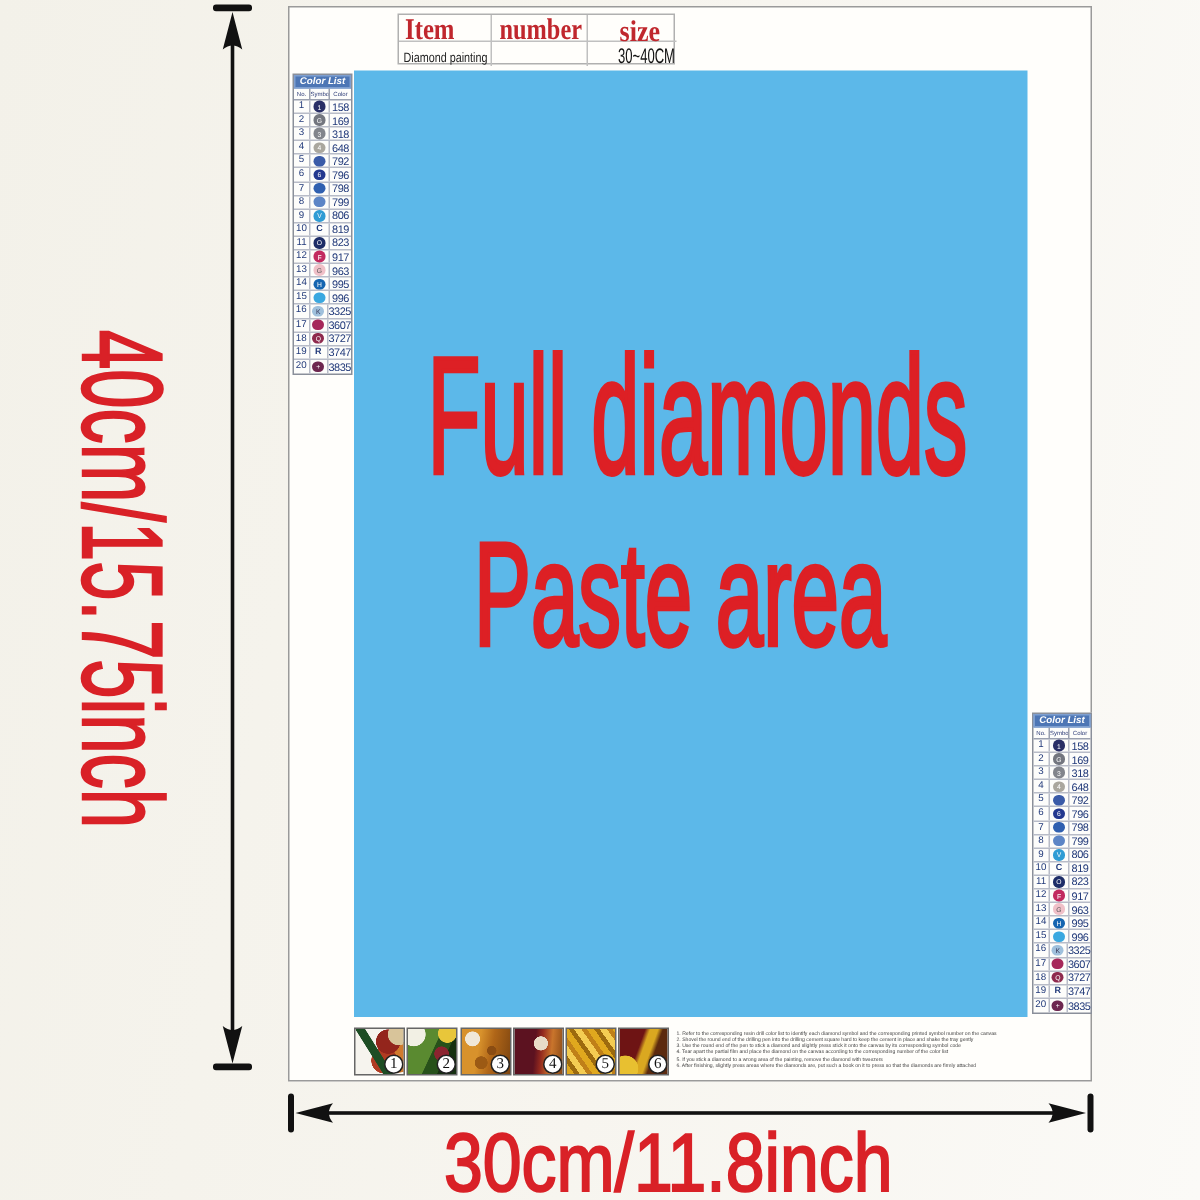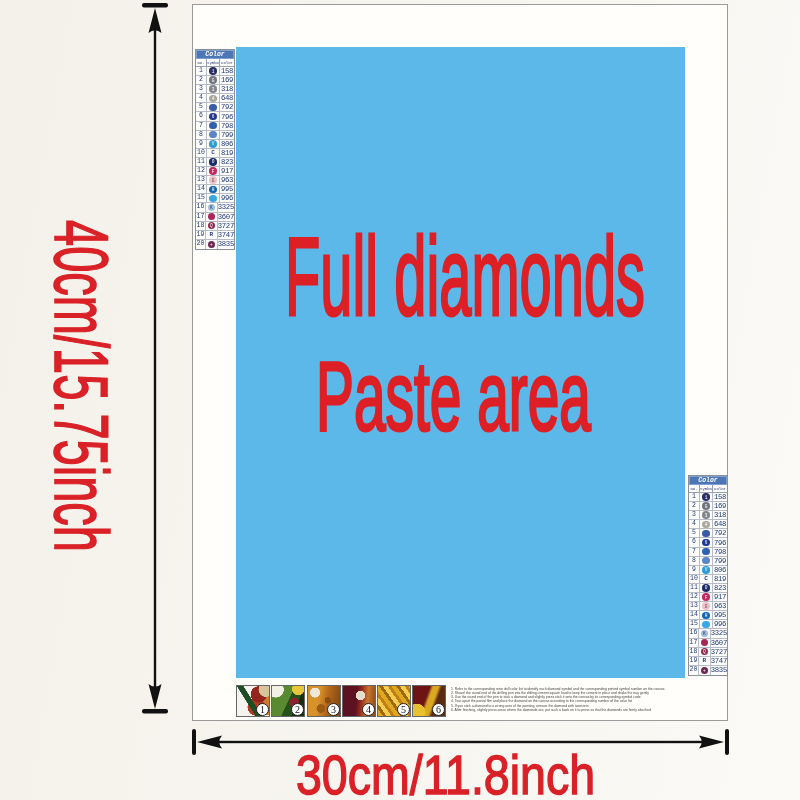--- a/index.html
+++ b/index.html
@@ -1,18 +1,18 @@
 <!DOCTYPE html>
 <html><head>
 <meta charset="utf-8">
 <style>
   html,body{margin:0;padding:0}
   #page{position:relative;width:800px;height:800px;background:linear-gradient(100deg,#f3f1e9 0%,#f7f5ef 55%,#fbfaf7 100%);font-family:"Liberation Sans",sans-serif;overflow:hidden}
   .abs{position:absolute}
-  .clist{position:absolute;width:38px;background:#fdfdfb;border:1px solid #8a8f9a;font-family:Liberation Mono, monospace}
+  .clist{position:absolute;width:38px;background:#fdfdfb;border:1px solid #8a8f9a;font-family:Liberation Sans, sans-serif}
   .clhead{height:9px;background:#4d76b5;border:1px solid #7e9fd0;color:#fff;font-size:6.5px;font-weight:bold;font-style:italic;text-align:center;line-height:8px;box-sizing:border-box}
   .clsub{height:8px;display:flex;color:#2b3a76;font-size:4px;border-bottom:1px solid #9aa0b0;box-sizing:border-box}
   .clsub span{display:block;text-align:center;overflow:hidden;line-height:8px}
   .clrow{height:9.1px;display:flex;align-items:center;border-bottom:1px solid #b8bcc8;box-sizing:border-box;color:#223a7a}
   .clrow:last-child{border-bottom:none}
   .cno{width:10px;text-align:center;font-size:6.5px;border-right:1px solid #b8bcc8;align-self:stretch;line-height:8.6px}
   .csym{width:12px;display:flex;align-items:center;justify-content:center;border-right:1px solid #b8bcc8;align-self:stretch}
   .cdot{width:7.5px;height:7.5px;border-radius:50%;display:flex;align-items:center;justify-content:center;color:#fff;font-size:4.5px;line-height:7px}
   .cltr{font-size:6px;font-weight:bold;color:#223a7a}
   .ccode{flex:1;text-align:center;font-size:7.3px;letter-spacing:-0.3px}
@@ -30,20 +30,32 @@
   <path d="M17 8 L23.5 33 Q17 27.5 10.5 33 Z" fill="#111"></path>
   <rect x="15.8" y="28" width="2.4" height="660" fill="#111"></rect>
   <path d="M17 709 L23.5 684 Q17 689.5 10.5 684 Z" fill="#111"></path>
   <rect x="4" y="709" width="26" height="4.5" rx="2" fill="#111"></rect>
 </svg>
 
 <svg class="abs" style="left:30px;top:200px" width="100" height="380" viewBox="0 0 100 380">
   <text transform="translate(25,20) rotate(90)" font-family="Liberation Sans" font-size="76" fill="#d92127" stroke="#d92127" stroke-width="1.6" textLength="332" lengthAdjust="spacingAndGlyphs">40cm/15.75inch</text>
 </svg>
 
+<div class="abs" style="left:265px;top:9px;width:185px;height:34px;background:#fffefb;border:1px solid #b0b0b0;box-sizing:border-box">
+  <div class="abs" style="left:61px;top:0;width:1px;height:34px;background:#c0c0c0"></div>
+  <div class="abs" style="left:125px;top:0;width:1px;height:34px;background:#c0c0c0"></div>
+  <div class="abs" style="left:0;top:17px;width:185px;height:1px;background:#c0c0c0"></div>
+  <svg class="abs" style="left:0;top:0" width="185" height="34" viewBox="0 0 185 34">
+    <text x="4" y="16" font-family="Liberation Serif" font-weight="bold" font-size="20" fill="#c0272d" textLength="33" lengthAdjust="spacingAndGlyphs">Item</text>
+    <text x="67" y="16" font-family="Liberation Serif" font-weight="bold" font-size="20" fill="#c0272d" textLength="55" lengthAdjust="spacingAndGlyphs">number</text>
+    <text x="147" y="17" font-family="Liberation Serif" font-weight="bold" font-size="20" fill="#c0272d" textLength="27" lengthAdjust="spacingAndGlyphs">size</text>
+    <text x="3" y="31" font-family="Liberation Sans" font-size="9" fill="#222" textLength="56" lengthAdjust="spacingAndGlyphs">Diamond painting</text>
+    <text x="146" y="32" font-family="Liberation Sans" font-size="14" fill="#111" textLength="38" lengthAdjust="spacingAndGlyphs">30~40CM</text>
+  </svg>
+</div>
 
 <div class="abs" style="left:236px;top:47px;width:449px;height:631px;background:#5cb8e9"></div>
 
 <svg class="abs" style="left:236px;top:47px" width="449" height="631" viewBox="0 0 449 631">
   <text x="49" y="268" font-family="Liberation Sans" font-size="111" fill="#dd2025" stroke="#dd2025" stroke-width="3" textLength="360" lengthAdjust="spacingAndGlyphs">Full diamonds</text>
   <text x="80" y="383" font-family="Liberation Sans" font-size="98" fill="#dd2025" stroke="#dd2025" stroke-width="3" textLength="275" lengthAdjust="spacingAndGlyphs">Paste area</text>
 </svg>
 
 <div class="clist" style="left:195px;top:49px">
   <div class="clhead">Color List</div>

